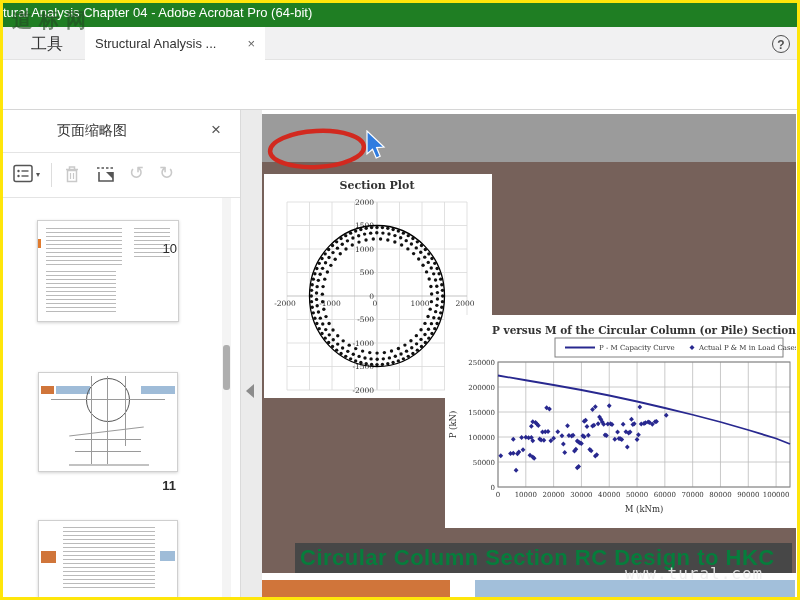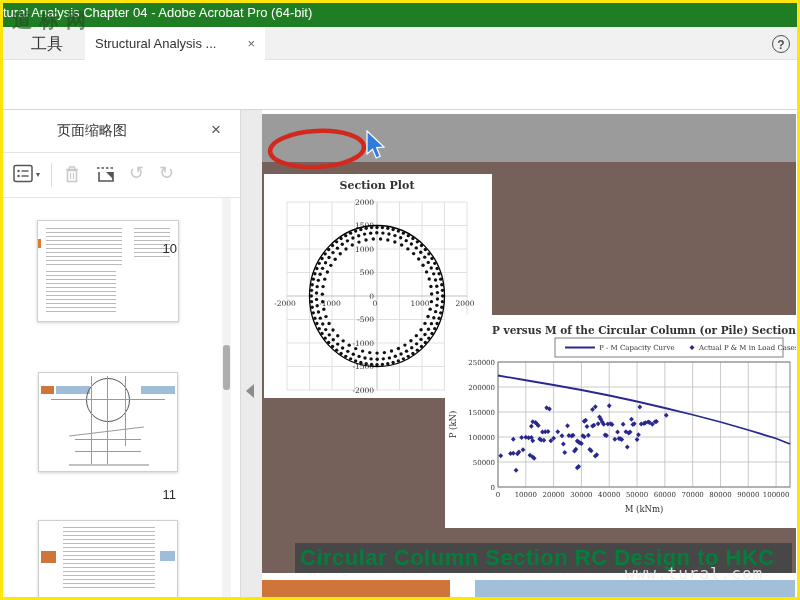--- a/index.html
+++ b/index.html
@@ -220,21 +220,21 @@
     <div class="abs" style="left:47px;top:5px;width:42px;height:42px;border:1.2px solid #555;border-radius:50%;"></div>
     <div class="thumb11-line" style="left:12px;top:26px;width:114px;height:1px;"></div>
     <div class="thumb11-line" style="left:68px;top:3px;width:1px;height:88px;"></div>
     <div class="thumb11-line" style="left:52px;top:3px;width:1px;height:88px;"></div>
     <div class="thumb11-line" style="left:86px;top:3px;width:1px;height:70px;"></div>
     <div class="thumb11-line" style="left:30px;top:58px;width:75px;height:1px;transform:rotate(-7deg);"></div>
     <div class="thumb11-line" style="left:36px;top:66px;width:66px;height:1px;"></div>
     <div class="thumb11-line" style="left:36px;top:78px;width:66px;height:1px;"></div>
     <div class="thumb11-line" style="left:30px;top:91px;width:80px;height:2px;opacity:.6;"></div>
   </div>
-  <div class="thumb-label" style="left:35px;top:377px;width:138px;">11</div>
+  <div class="thumb-label" style="left:35px;top:368px;width:138px;font-weight:bold;">11</div>
 
   <div class="thumb" style="left:35px;top:410px;width:138px;height:76px;border-bottom:none;">
     <div class="tlines" style="left:24px;top:6px;width:92px;height:64px;"></div>
     <div class="abs" style="left:2px;top:30px;width:15px;height:12px;background:#d0753a;"></div>
     <div class="abs" style="right:2px;top:30px;width:15px;height:10px;background:#9fbcd8;"></div>
   </div>
 
   <div id="sb-scroll" class="abs">
     <div id="sb-thumbtrack" class="abs"></div>
   </div>

